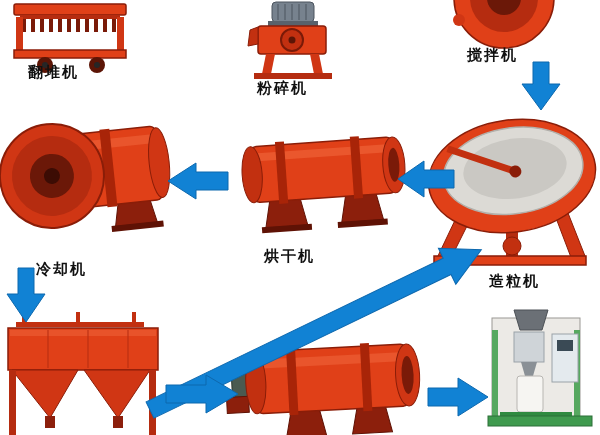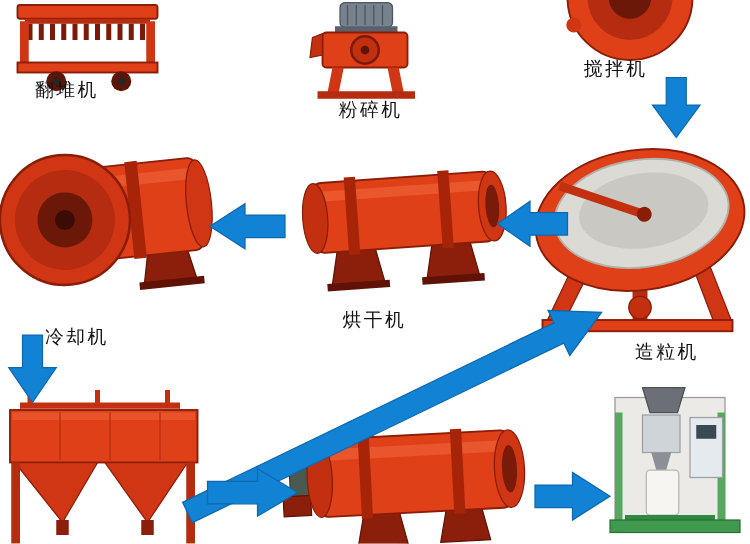--- a/index.html
+++ b/index.html
@@ -3,21 +3,21 @@
 <meta charset="utf-8">
 <style>
   html,body{margin:0;padding:0;background:#fff;}
   .canvas{
     position:relative;width:600px;height:435px;background:#fff;overflow:hidden;
     font-family:"DejaVu Sans","Liberation Sans",sans-serif;
   }
   .canvas svg{position:absolute;left:0;top:0;}
   .mlabel{
     position:absolute;
-    font-weight:400;font-size:15px;letter-spacing:2px;
+    font-weight:700;font-size:15px;letter-spacing:2px;
     color:var(--label_color,#111);
     white-space:nowrap;
     font-family:"DejaVu Sans","Liberation Sans",sans-serif;
   }
   
   .m-red{fill:var(--machine_red,#e04018);stroke:var(--machine_dark_red,#8a1d08);stroke-width:1.5;}
   .m-dark{fill:#8c1f0c;stroke:#5f1205;stroke-width:1;}
   .pan{fill:#dcdad5;stroke:#b2b0ab;stroke-width:1.5;}
   .gray{fill:#77828e;stroke:#4c545e;stroke-width:1;}
   .lgray{fill:#eceae6;stroke:#9a9894;stroke-width:1;}
@@ -166,18 +166,18 @@
     <polygon class="arrow" points="228,172 196,172 196,163 168,181 196,199 196,190 228,190"></polygon>
     <polygon class="arrow" points="18,268 34,268 34,294 45,294 26,322 7,294 18,294"></polygon>
     <g transform="translate(150,410) rotate(-25.8)">
       <polygon class="arrow" points="0,-9 330,-9 330,-20 368,0 330,20 330,9 0,9"></polygon>
     </g>
     <polygon class="arrow" points="166,385 206,385 206,375 238,394 206,413 206,403 166,403"></polygon>
     <polygon class="arrow" points="428,388 458,388 458,378 488,397 458,416 458,406 428,406"></polygon>
   </svg>
 
   <div class="mlabel" style="left:28px;top:63px">翻堆机</div>
-  <div class="mlabel" style="left:271px;top:79px">粉碎机</div>
+  <div class="mlabel" style="left:257px;top:79px">粉碎机</div>
   <div class="mlabel" style="left:467px;top:46px">搅拌机</div>
   <div class="mlabel" style="left:36px;top:260px">冷却机</div>
-  <div class="mlabel" style="left:274px;top:247px">烘干机</div>
-  <div class="mlabel" style="left:508px;top:272px">造粒机</div>
+  <div class="mlabel" style="left:264px;top:247px">烘干机</div>
+  <div class="mlabel" style="left:489px;top:272px">造粒机</div>
 </div>
 
 </body></html>

